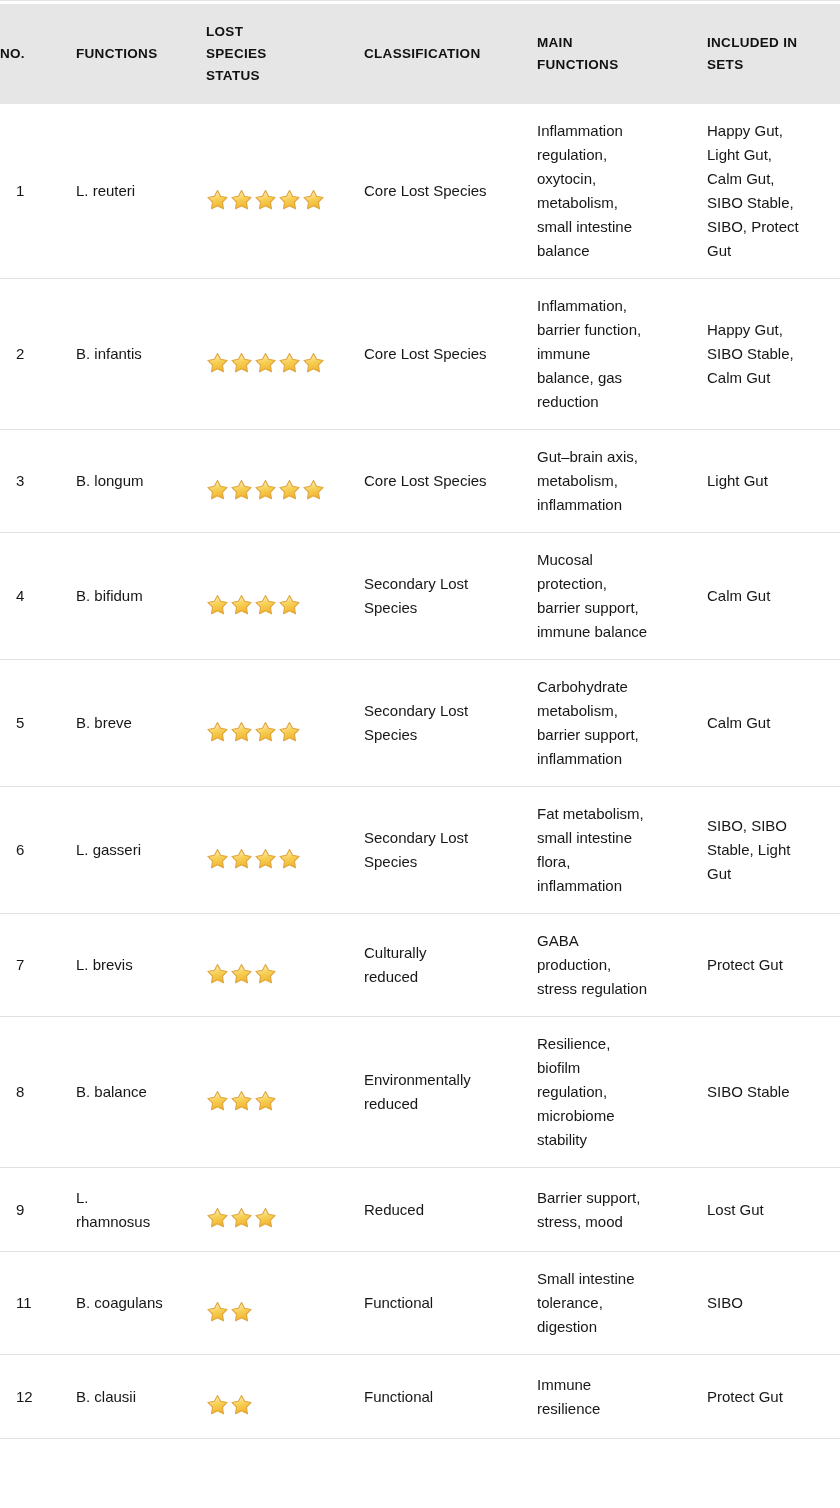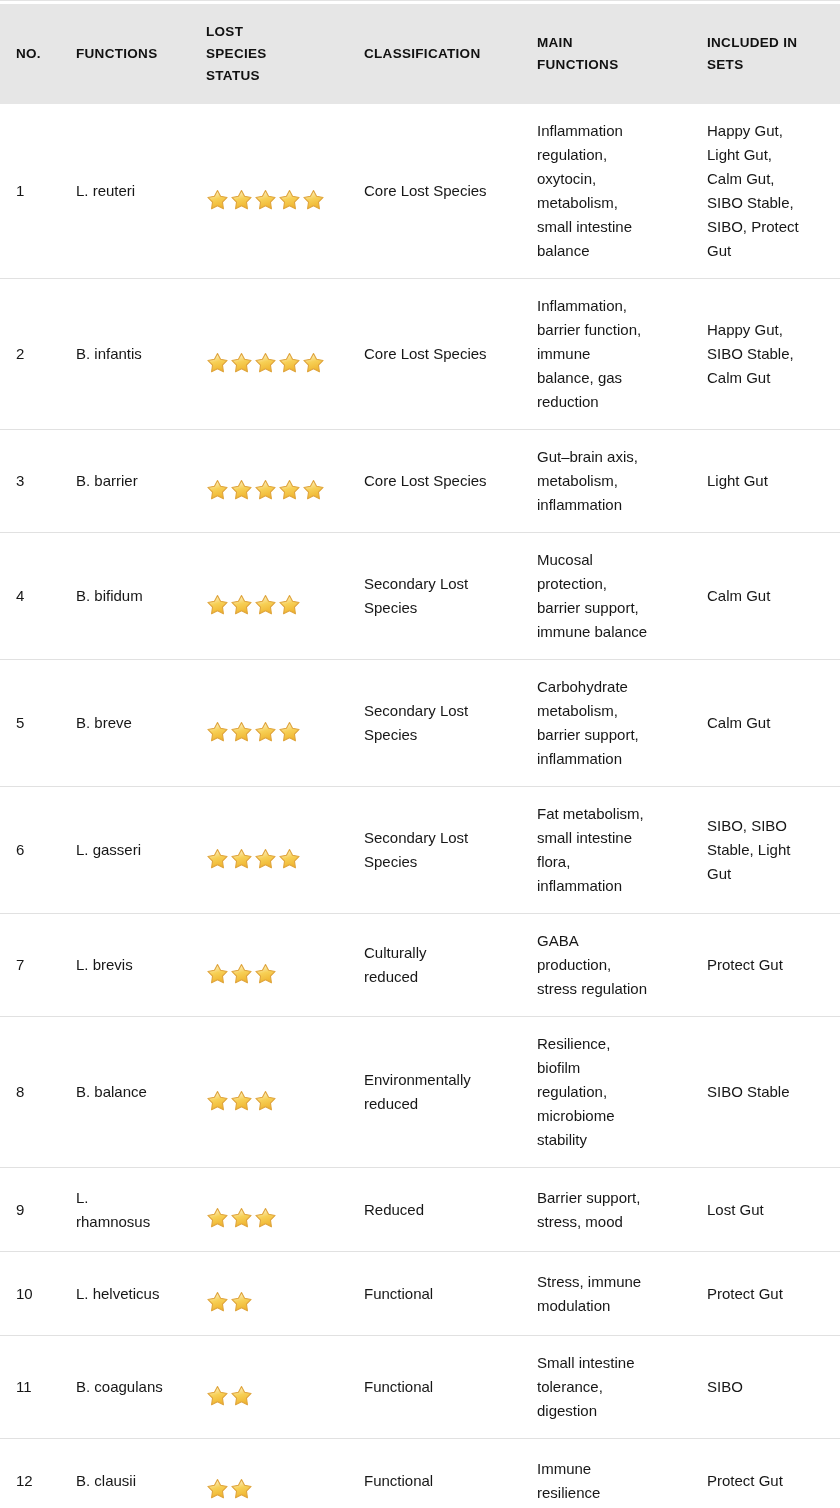--- a/index.html
+++ b/index.html
@@ -32,21 +32,21 @@
     font-size:13.5px;
     font-weight:700;
     letter-spacing:0.3px;
     line-height:22px;
     text-align:left;
     vertical-align:middle;
     padding:17px 10px 17px 0;
     white-space:pre-line;
     color:#111;
   }
-  thead th:first-child{padding-left:16px;}
+  thead th:first-child{padding-left:0;}
   tbody td{
     font-size:15px;
     line-height:24px;
     vertical-align:middle;
     text-align:left;
     padding:15px 10px 15px 0;
     white-space:pre-line;
     border-bottom:1px solid var(--divider);
     color:var(--text);
   }
@@ -151,21 +151,21 @@
 barrier function,
 immune
 balance, gas
 reduction</td>
     <td class="cell-sets">Happy Gut,
 SIBO Stable,
 Calm Gut</td>
   </tr>
       <tr>
     <td class="cell-no">3</td>
-    <td class="cell-bact">B. barrier</td>
+    <td class="cell-bact">B. longum</td>
     <td class="cell-stars">
       <span class="stars"><svg width="23" height="22" viewBox="0 0 24 24">
               <polygon points="12,1.6 15.35,7.99 22.46,9.2 17.42,14.36 18.47,21.5 12,18.3 5.53,21.5 6.58,14.36 1.54,9.2 8.65,7.99" fill="url(#star-grad)" stroke="#dfa43c" stroke-width="1.2" stroke-linejoin="round"></polygon>
             </svg><svg width="23" height="22" viewBox="0 0 24 24">
               <polygon points="12,1.6 15.35,7.99 22.46,9.2 17.42,14.36 18.47,21.5 12,18.3 5.53,21.5 6.58,14.36 1.54,9.2 8.65,7.99" fill="url(#star-grad)" stroke="#dfa43c" stroke-width="1.2" stroke-linejoin="round"></polygon>
             </svg><svg width="23" height="22" viewBox="0 0 24 24">
               <polygon points="12,1.6 15.35,7.99 22.46,9.2 17.42,14.36 18.47,21.5 12,18.3 5.53,21.5 6.58,14.36 1.54,9.2 8.65,7.99" fill="url(#star-grad)" stroke="#dfa43c" stroke-width="1.2" stroke-linejoin="round"></polygon>
             </svg><svg width="23" height="22" viewBox="0 0 24 24">
               <polygon points="12,1.6 15.35,7.99 22.46,9.2 17.42,14.36 18.47,21.5 12,18.3 5.53,21.5 6.58,14.36 1.54,9.2 8.65,7.99" fill="url(#star-grad)" stroke="#dfa43c" stroke-width="1.2" stroke-linejoin="round"></polygon>
             </svg><svg width="23" height="22" viewBox="0 0 24 24">
@@ -298,35 +298,20 @@
             </svg><svg width="23" height="22" viewBox="0 0 24 24">
               <polygon points="12,1.6 15.35,7.99 22.46,9.2 17.42,14.36 18.47,21.5 12,18.3 5.53,21.5 6.58,14.36 1.54,9.2 8.65,7.99" fill="url(#star-grad)" stroke="#dfa43c" stroke-width="1.2" stroke-linejoin="round"></polygon>
             </svg></span>
     </td>
     <td class="cell-class">Reduced</td>
     <td class="cell-func">Barrier support,
 stress, mood</td>
     <td class="cell-sets">Lost Gut</td>
   </tr>
       <tr>
-    <td class="cell-no">10</td>
-    <td class="cell-bact">L. helveticus</td>
-    <td class="cell-stars">
-      <span class="stars"><svg width="23" height="22" viewBox="0 0 24 24">
-              <polygon points="12,1.6 15.35,7.99 22.46,9.2 17.42,14.36 18.47,21.5 12,18.3 5.53,21.5 6.58,14.36 1.54,9.2 8.65,7.99" fill="url(#star-grad)" stroke="#dfa43c" stroke-width="1.2" stroke-linejoin="round"></polygon>
-            </svg><svg width="23" height="22" viewBox="0 0 24 24">
-              <polygon points="12,1.6 15.35,7.99 22.46,9.2 17.42,14.36 18.47,21.5 12,18.3 5.53,21.5 6.58,14.36 1.54,9.2 8.65,7.99" fill="url(#star-grad)" stroke="#dfa43c" stroke-width="1.2" stroke-linejoin="round"></polygon>
-            </svg></span>
-    </td>
-    <td class="cell-class">Functional</td>
-    <td class="cell-func">Stress, immune
-modulation</td>
-    <td class="cell-sets">Protect Gut</td>
-  </tr>
-      <tr>
     <td class="cell-no">11</td>
     <td class="cell-bact">B. coagulans</td>
     <td class="cell-stars">
       <span class="stars"><svg width="23" height="22" viewBox="0 0 24 24">
               <polygon points="12,1.6 15.35,7.99 22.46,9.2 17.42,14.36 18.47,21.5 12,18.3 5.53,21.5 6.58,14.36 1.54,9.2 8.65,7.99" fill="url(#star-grad)" stroke="#dfa43c" stroke-width="1.2" stroke-linejoin="round"></polygon>
             </svg><svg width="23" height="22" viewBox="0 0 24 24">
               <polygon points="12,1.6 15.35,7.99 22.46,9.2 17.42,14.36 18.47,21.5 12,18.3 5.53,21.5 6.58,14.36 1.54,9.2 8.65,7.99" fill="url(#star-grad)" stroke="#dfa43c" stroke-width="1.2" stroke-linejoin="round"></polygon>
             </svg></span>
     </td>
     <td class="cell-class">Functional</td>

